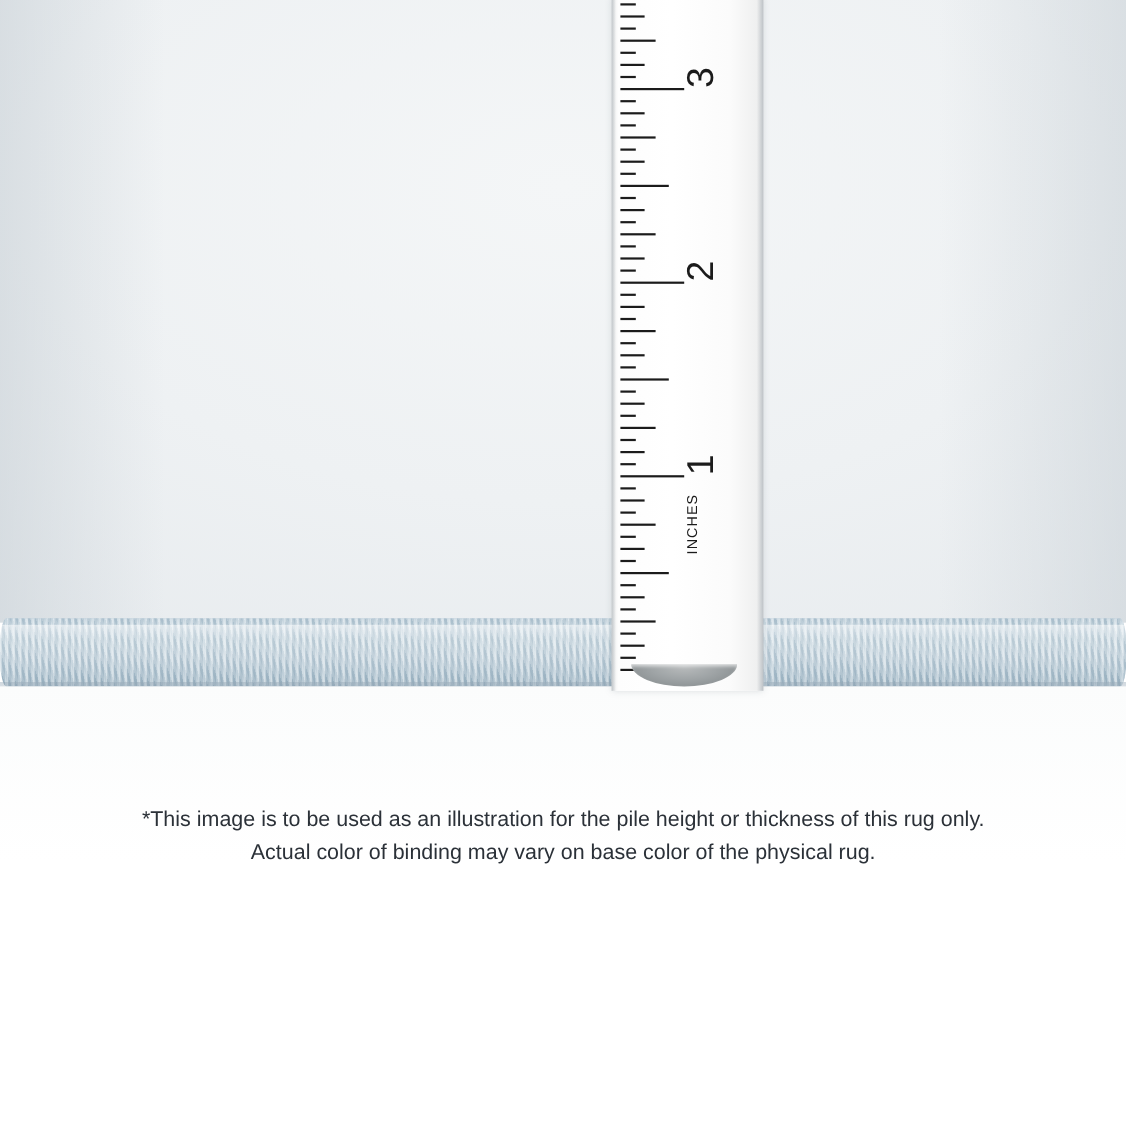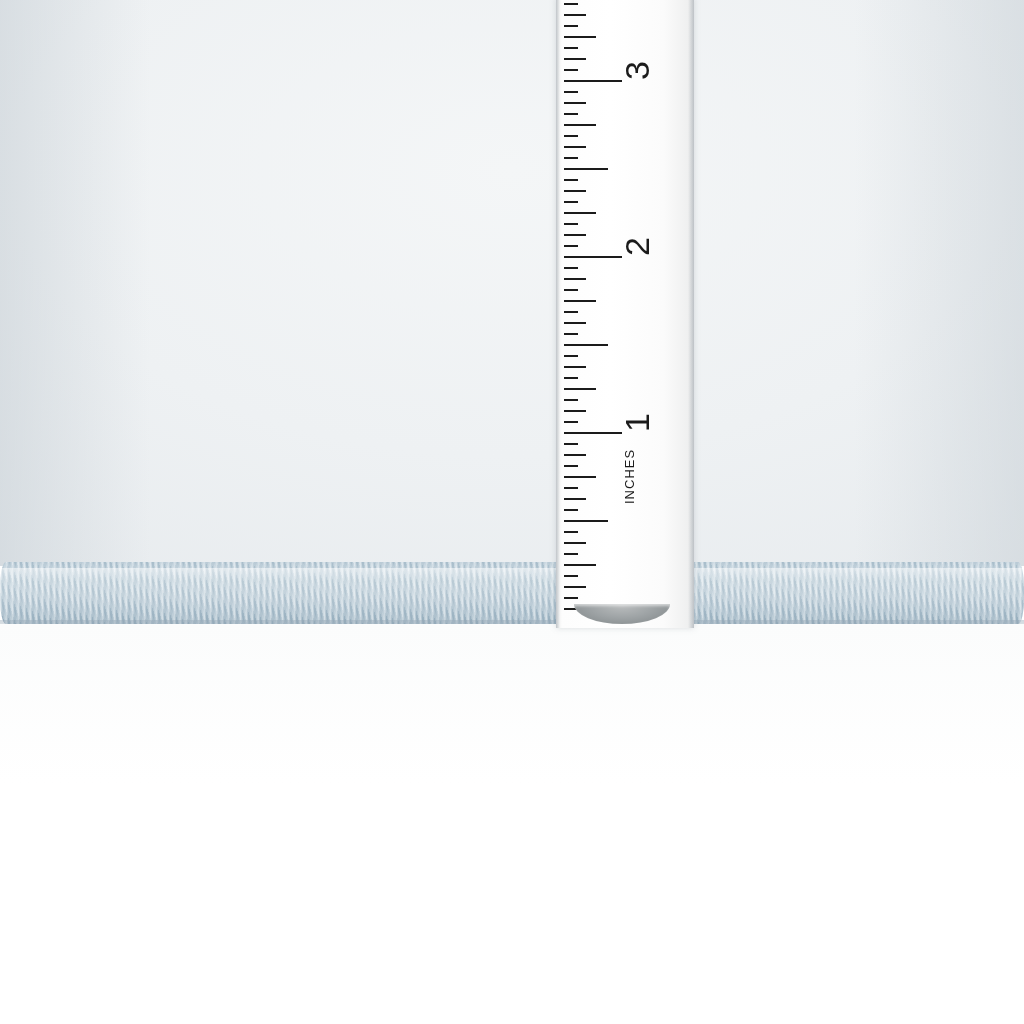--- a/index.html
+++ b/index.html
@@ -291,15 +291,17 @@
     <span class="num" style="top:82px;">3</span>
     <span class="num" style="top:258px;">2</span>
     <span class="num" style="top:434px;">1</span>
 
     <span class="inches-label">INCHES</span>
 
     <div class="ruler-tip"></div>
   </div>
 
   <div class="caption">
+    <div>*This image is to be used as an illustration for the pile height or thickness of this rug only.</div>
+    <div>Actual color of binding may vary on base color of the physical rug.</div>
   </div>
 
 </div>
 
 </body></html>

